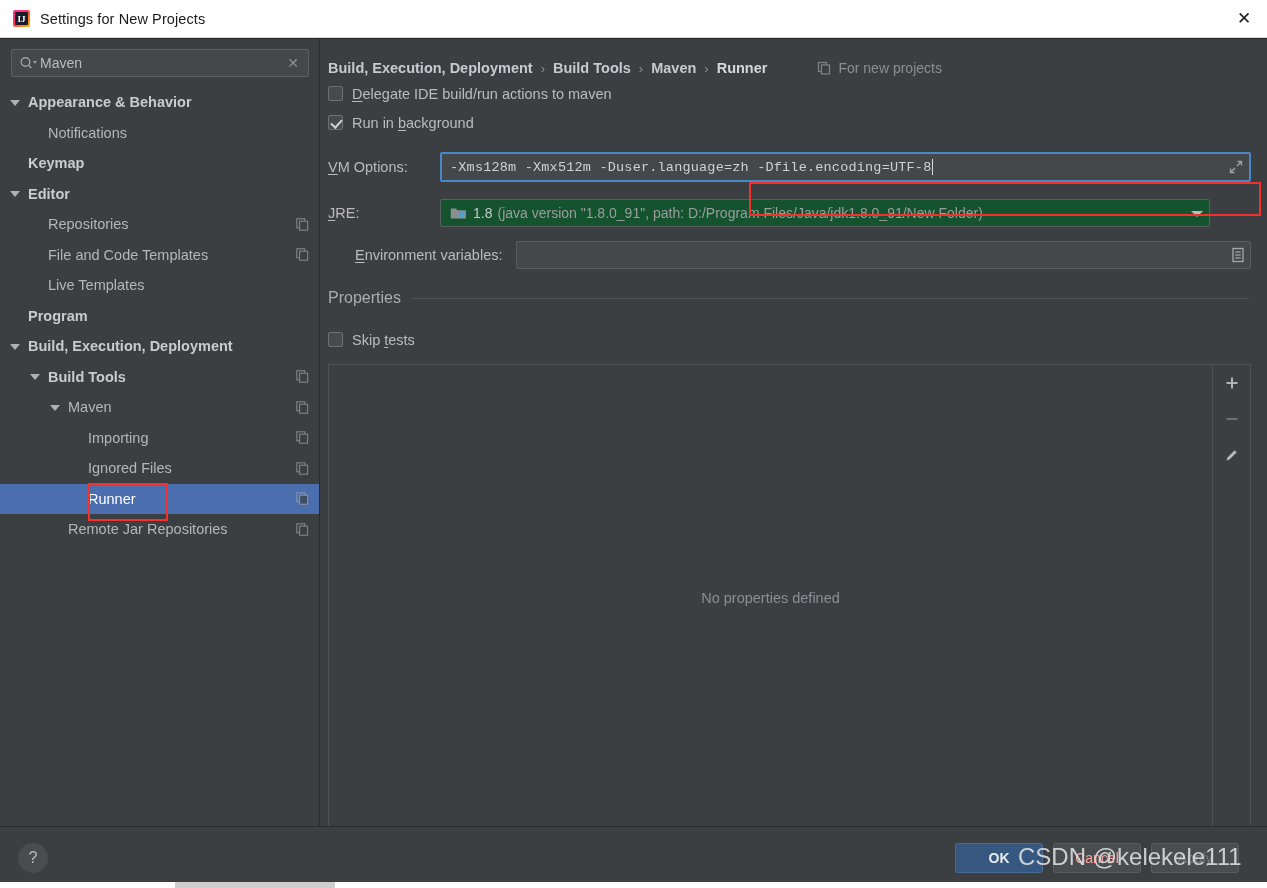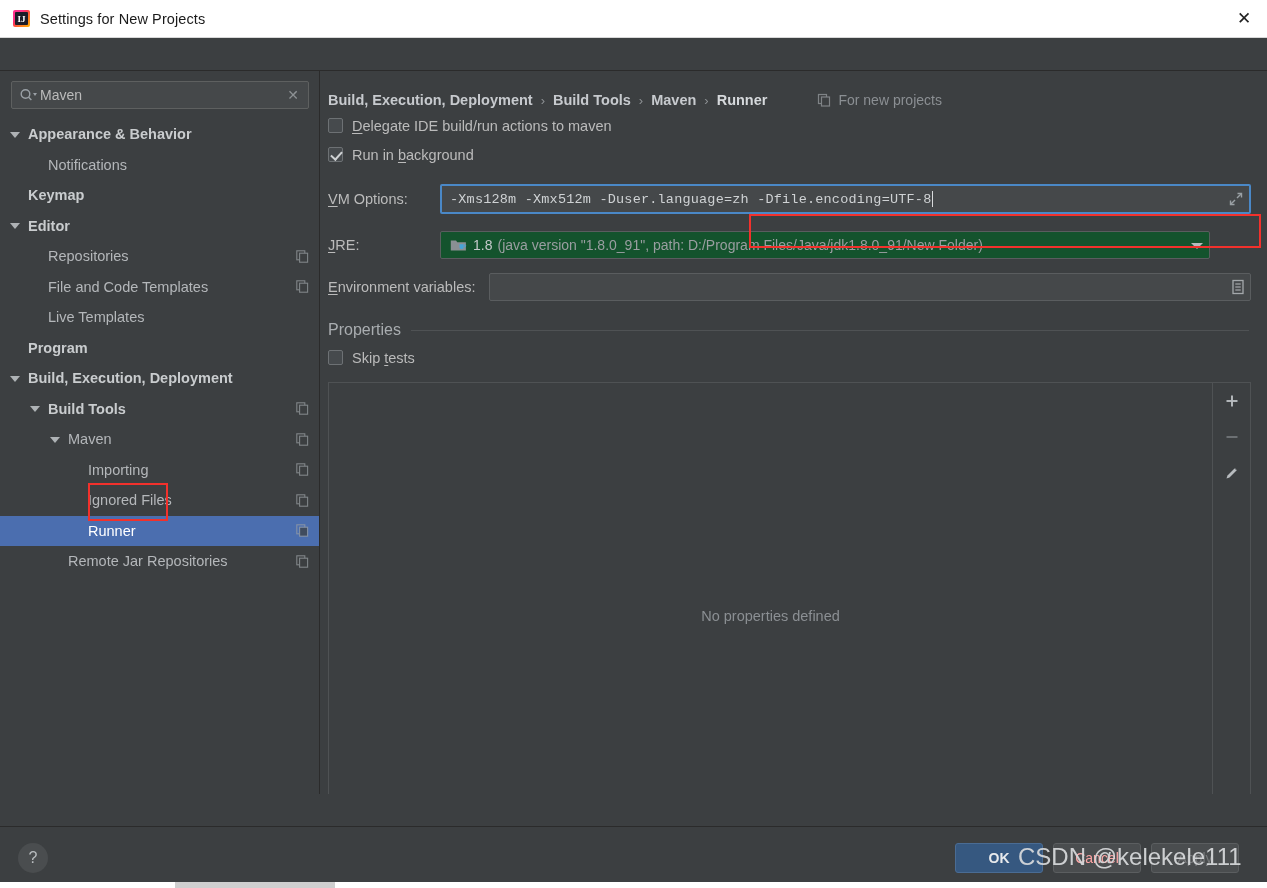--- a/index.html
+++ b/index.html
@@ -12,21 +12,20 @@
     background: #3c3f41;
   }
 
   .window {
     position: relative;
     width: 1267px;
     height: 888px;
     background: #3c3f41;
     display: flex;
     flex-direction: column;
-    gap: 32px;
   }
 
   
   .titlebar {
     height: 38px;
     background: #ffffff;
     display: flex;
     align-items: center;
     flex: 0 0 38px;
     border-bottom: 1px solid #d8d8d8;
@@ -332,21 +331,21 @@
   .combo-arrow::before {
     content: "";
     position: absolute;
     left: 2px; top: 6px;
     border-left: 6px solid transparent;
     border-right: 6px solid transparent;
     border-top: 6px solid #b6babd;
   }
 
   
-  .env-row { margin-top: 14px; }
+  .env-row { margin-top: 14px; margin-left: 27px; }
   .env-label { flex: 0 0 auto; }
   .env-field {
     margin-left: 13px;
     flex: 1 1 auto;
     height: 28px;
     background: #45484a;
     border: 1px solid #5a5d5f;
     border-radius: 2px;
     display: flex;
     align-items: center;
@@ -704,21 +703,21 @@
             </svg>
           </span>
         </div>
       </div>
 
       <div class="props-header">
         <span class="props-title">Properties</span>
         <span class="props-line"></span>
       </div>
 
-      <div class="checkrow" style="margin-top:4px;">
+      <div class="checkrow" style="margin-top:18px;">
         <span class="cb"></span>
         <span>Skip <span class="u">t</span>ests</span>
       </div>
 
       <div class="props-panel">
         <div class="props-empty">No properties defined</div>
         <div class="props-toolbar">
           <span class="tool-btn">
             <svg width="16" height="16" viewBox="0 0 16 16">
               <line x1="8" y1="2.5" x2="8" y2="13.5" stroke="currentColor" stroke-width="1.9"></line>

